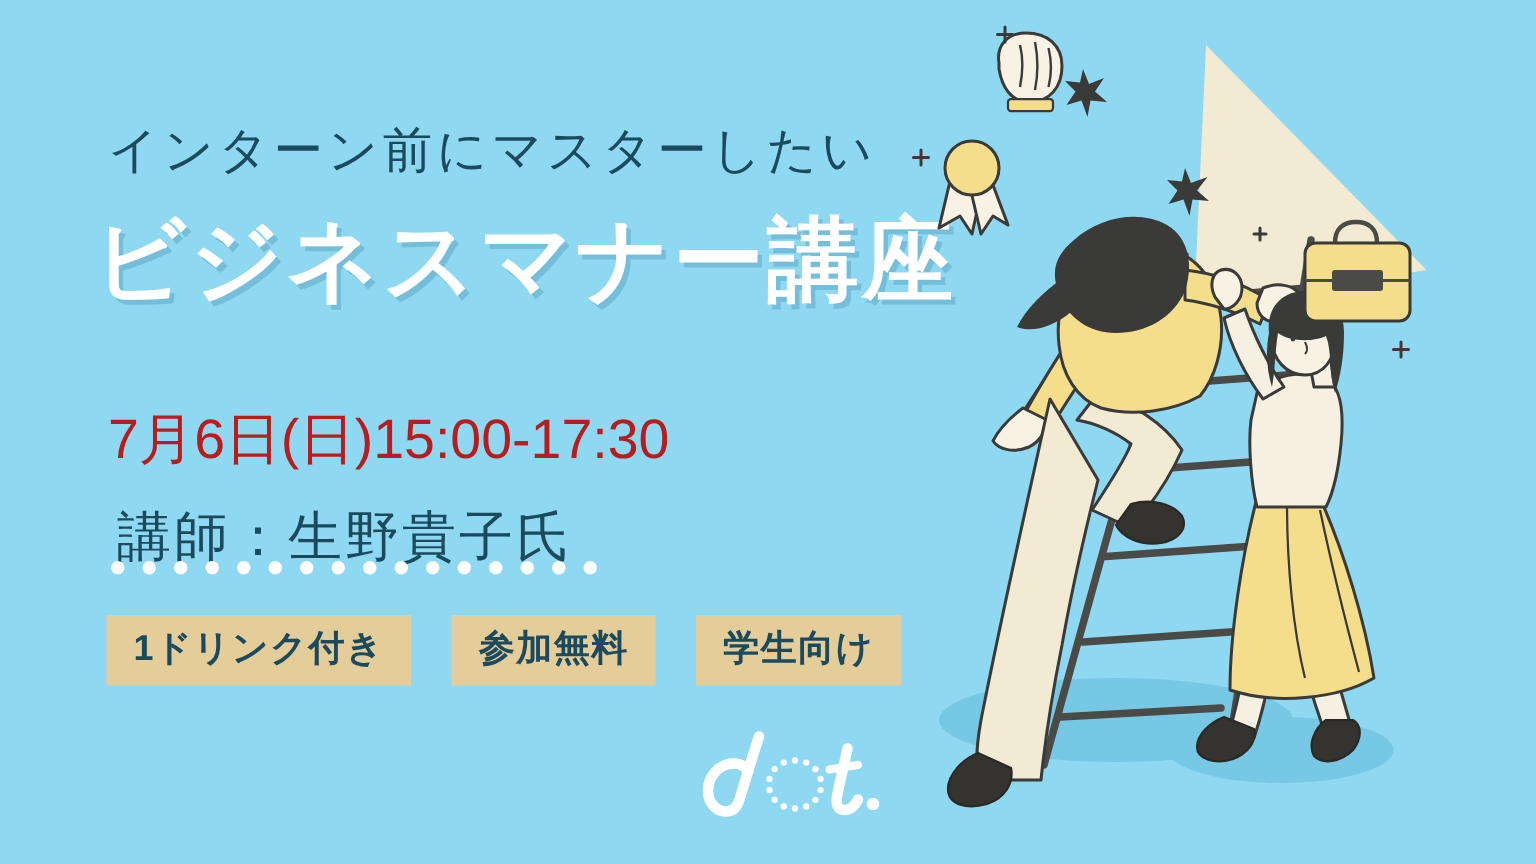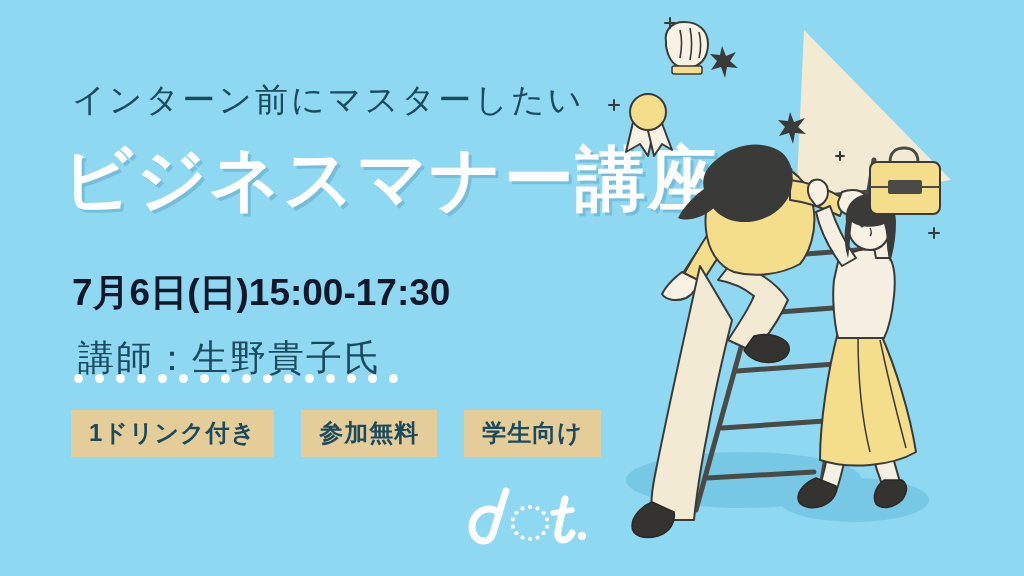--- a/index.html
+++ b/index.html
@@ -37,36 +37,36 @@
     letter-spacing: 3px;
     color: #1b4a5e;
     font-weight: 400;
     white-space: nowrap;
   }
 
   .main-title {
     position: absolute;
     left: 62px;
     top: 133px;
-    font-size: 70px;
+    font-size: 61px;
     font-weight: 700;
     letter-spacing: 2px;
     color: #ffffff;
     white-space: nowrap;
     text-shadow: 3px 3px 0 rgba(60,130,160,0.30);
   }
 
   .date-line {
     position: absolute;
     left: 72px;
     top: 268px;
     font-size: 37px;
-    font-weight: 700;
+    font-weight: 400;
     letter-spacing: 0px;
-    color: #0f172a;
+    color: #b91c1c;
     white-space: nowrap;
   }
 
   .lecturer-line {
     position: absolute;
     left: 78px;
     top: 334px;
     font-size: 36px;
     letter-spacing: 2px;
     color: #1b4a5e;

